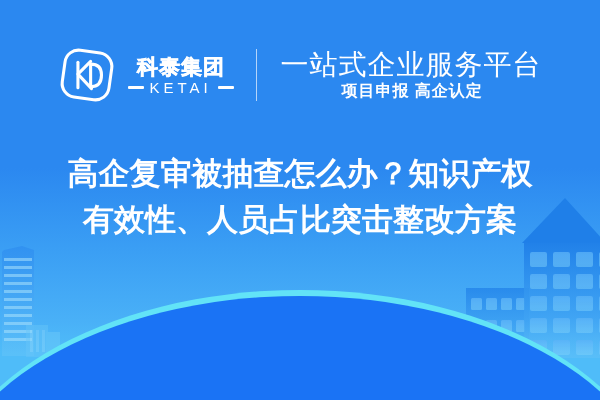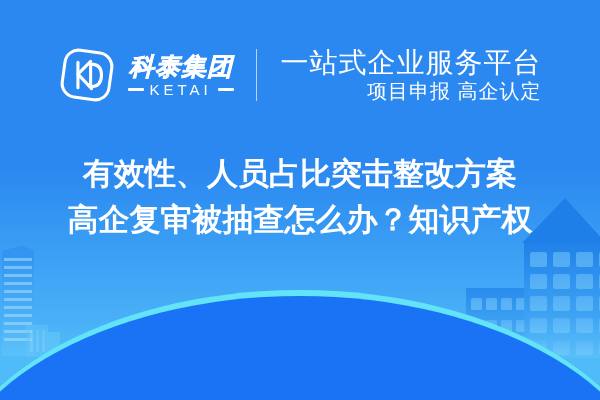--- a/index.html
+++ b/index.html
@@ -82,26 +82,25 @@
   }
 
   .wordmark {
     display: flex;
     flex-direction: column;
     align-items: center;
     gap: 3px;
   }
   .wordmark-cn {
     color: #ffffff;
-    font-size: 25px;
+    font-size: 21px;
     font-weight: bold;
     letter-spacing: 1px;
     line-height: 1;
     white-space: nowrap;
-    font-style: italic;
     -webkit-text-stroke: 0.6px #ffffff;
   }
   .wordmark-en {
     display: flex;
     align-items: center;
     gap: 5px;
     color: #ffffff;
     font-size: 15px;
     font-weight: normal;
     letter-spacing: 4px;
@@ -121,37 +120,38 @@
     width: 1px;
     height: 52px;
     background: rgba(255,255,255,0.65);
     flex: none;
   }
 
   .tagline {
     padding-left: 24px;
     display: flex;
     flex-direction: column;
-    align-items: flex-end;
+    align-items: center;
     gap: 4px;
   }
   .tagline-main {
     color: #ffffff;
     font-size: 28px;
     line-height: 1;
     letter-spacing: 1px;
     white-space: nowrap;
   }
   .tagline-sub {
     color: #ffffff;
-    font-size: 20px;
+    font-size: 16px;
     line-height: 1;
     letter-spacing: 1px;
     white-space: nowrap;
     padding-left: 2px;
+    font-weight: bold;
   }
 
   
   .headline {
     position: absolute;
     left: 0;
     top: 152px;
     width: 600px;
     padding: 0 34px;
     display: flex;
@@ -291,17 +291,17 @@
 
     <div class="divider"></div>
 
     <div class="tagline">
       <div class="tagline-main">一站式企业服务平台</div>
       <div class="tagline-sub">项目申报 高企认定</div>
     </div>
   </div>
 
   <div class="headline">
+    <div class="headline-line">高企复审被抽查怎么办？知识产权</div>
     <div class="headline-line">有效性、人员占比突击整改方案</div>
-    <div class="headline-line">高企复审被抽查怎么办？知识产权</div>
   </div>
 
 </div>
 
 </body></html>

